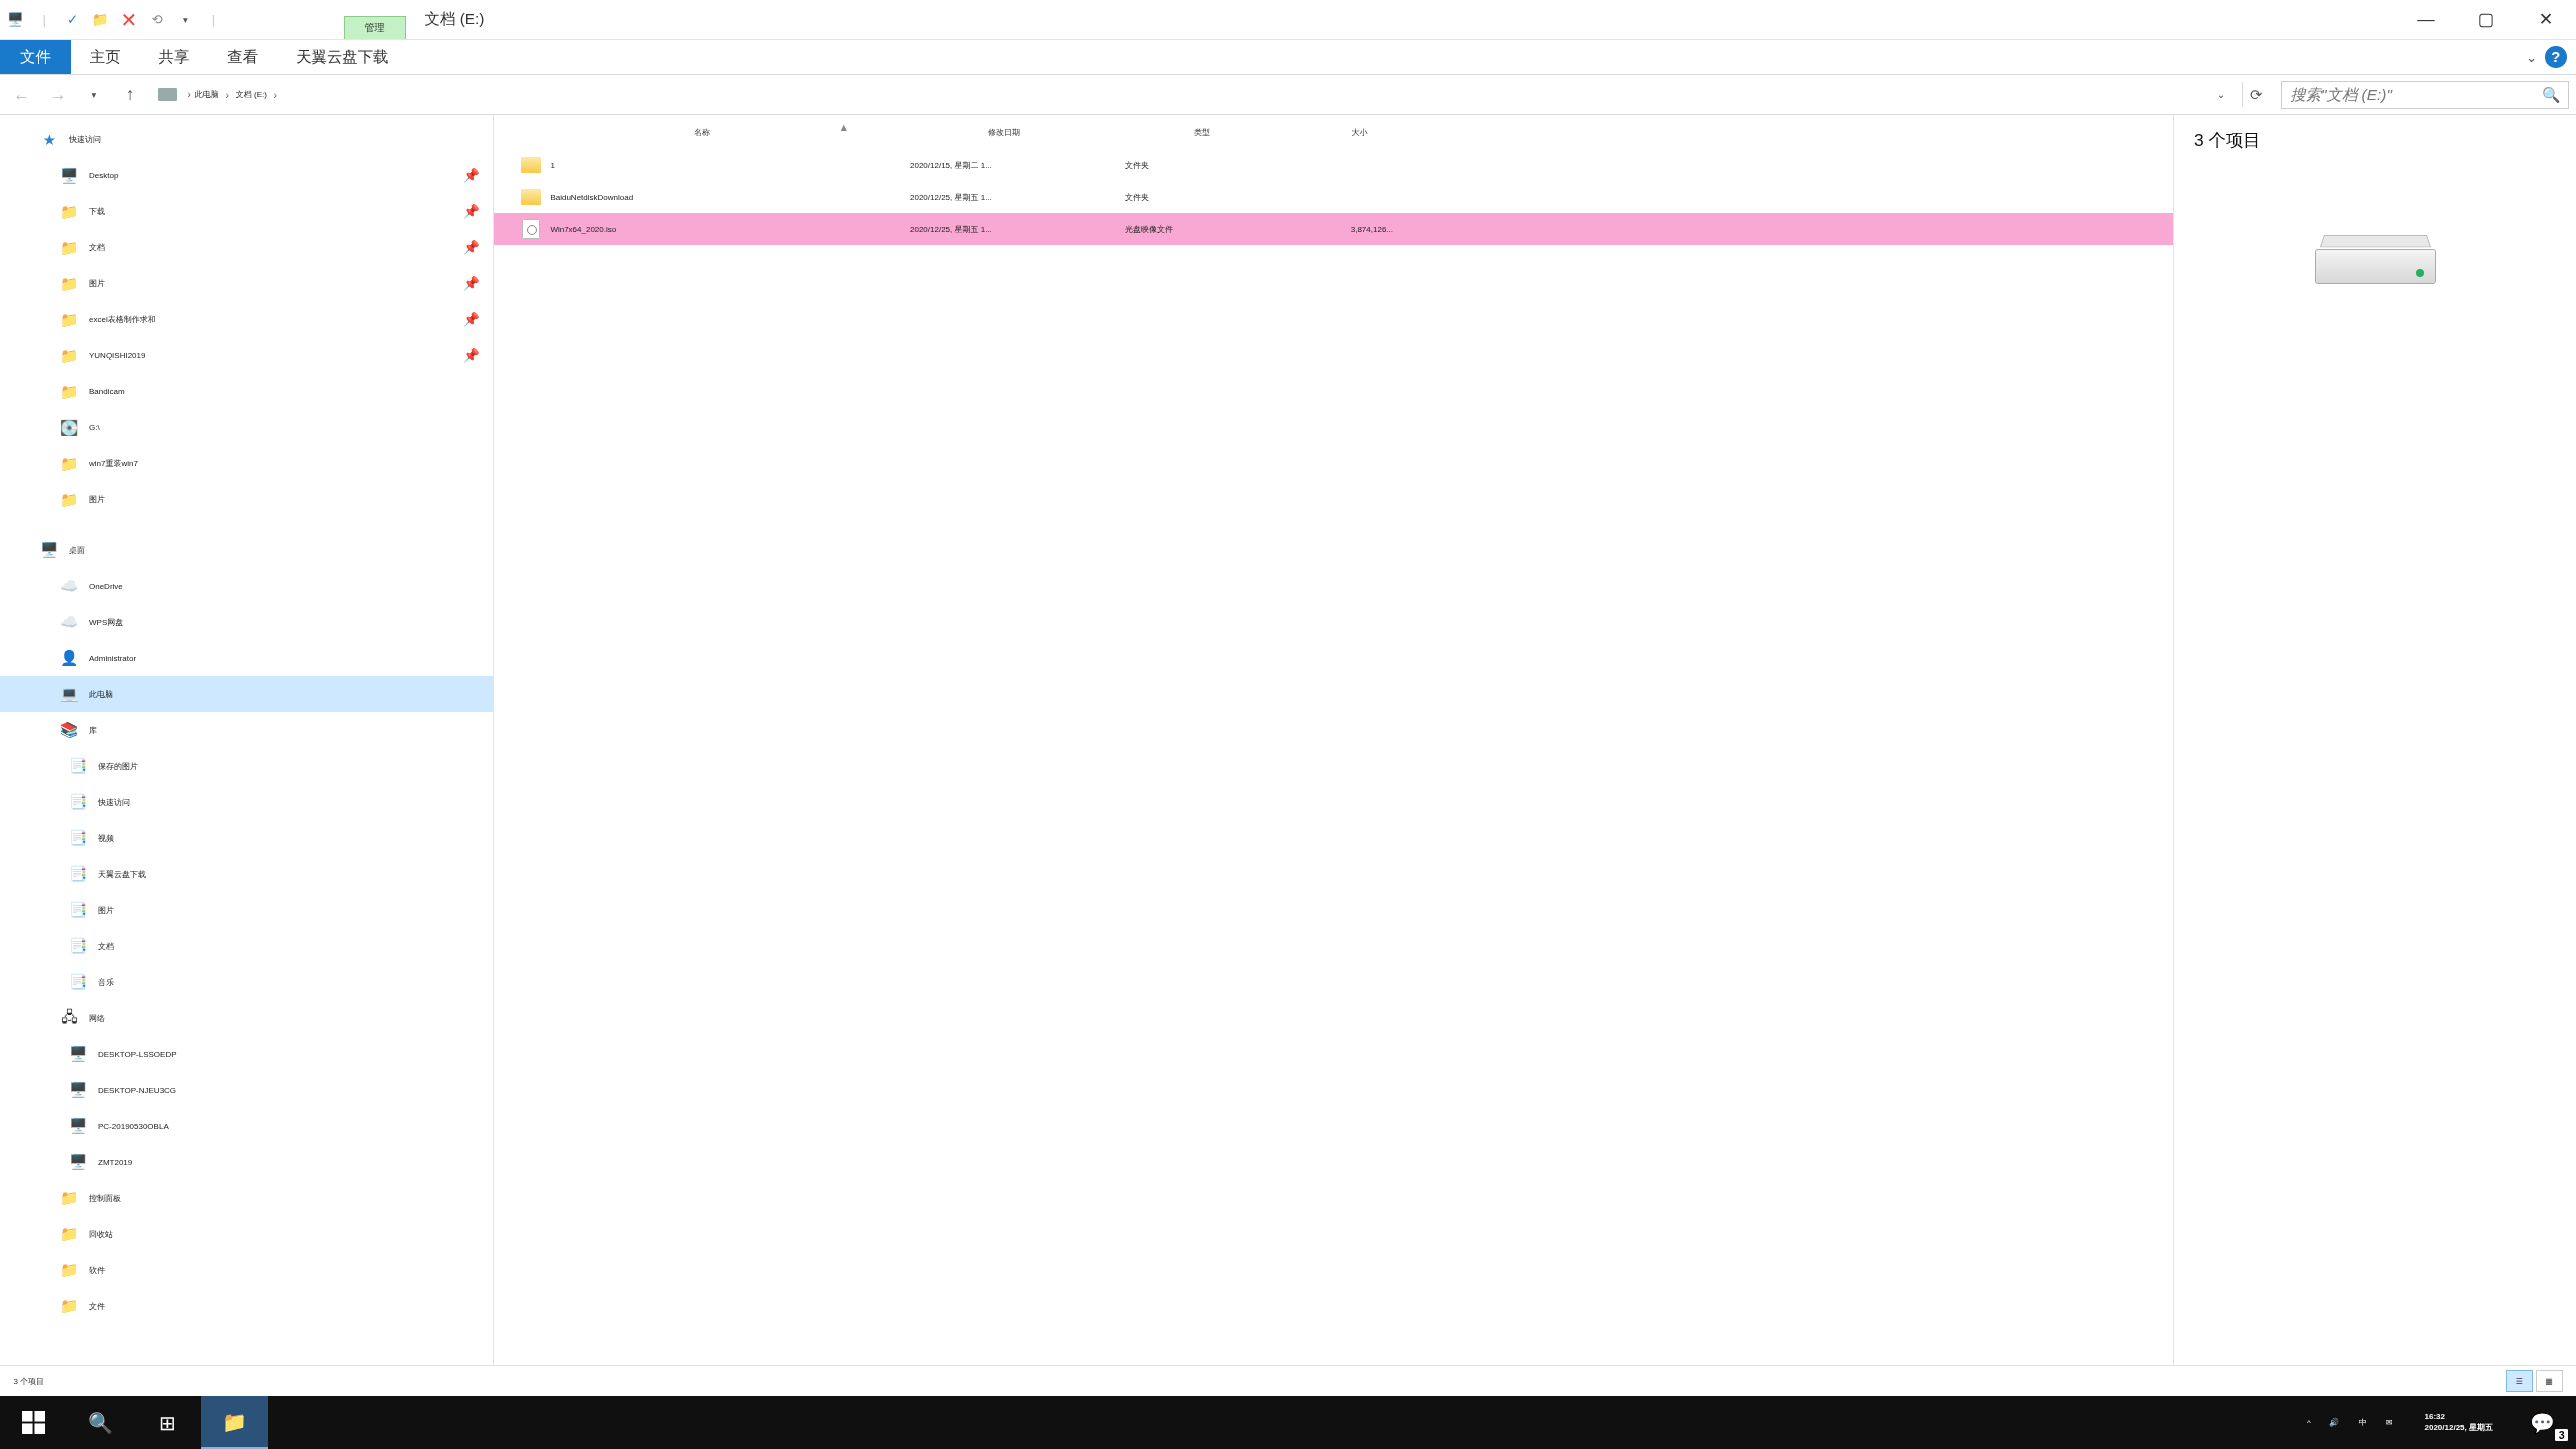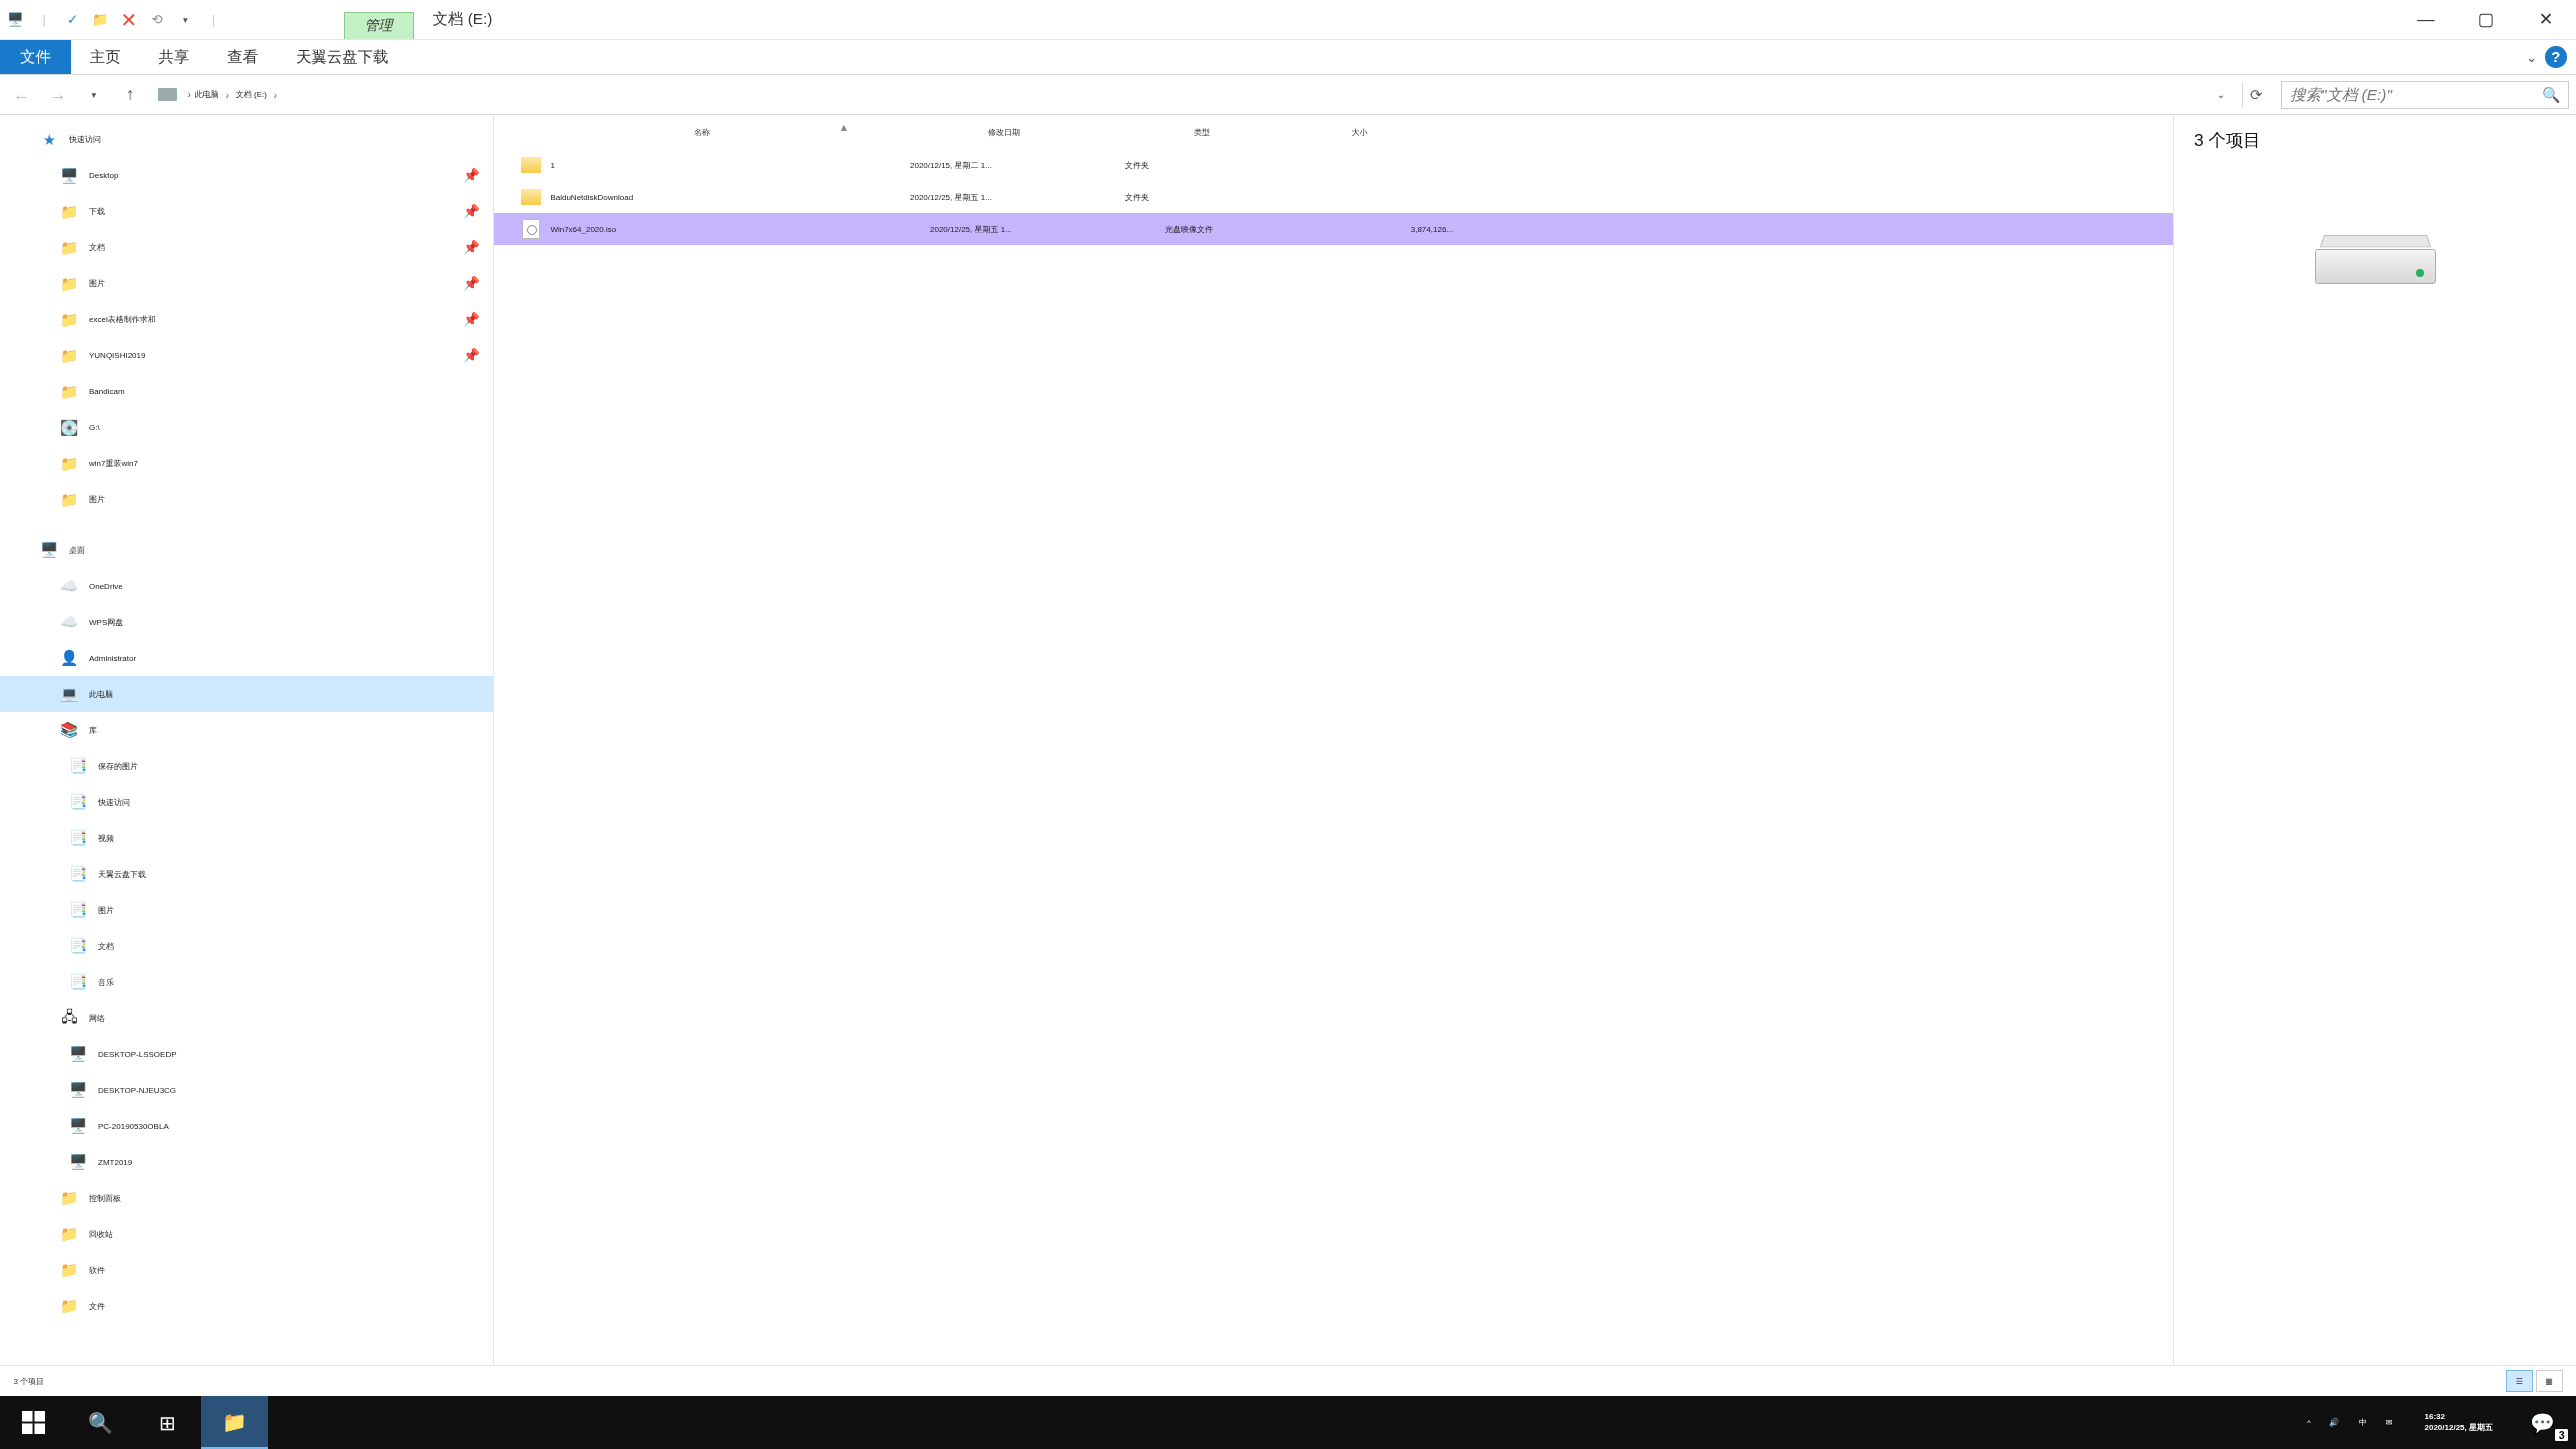--- a/index.html
+++ b/index.html
@@ -4,21 +4,21 @@
 <style>
 * { margin:0; padding:0; box-sizing:border-box; font-family:"Microsoft YaHei","Segoe UI",sans-serif; font-size:8px; user-select:none; }
 html,body { width:2576px; height:1449px; background:#fff; overflow:hidden; }
 .window { width:2576px; height:1396px; display:flex; flex-direction:column; background:#fff; }
 
 
 .titlebar { height:40px; display:flex; align-items:stretch; border-bottom:0.7px solid #e5e5e5; }
 .qat { display:flex; align-items:center; padding:0 5.4px; gap:6.7px; }
 .qat .icon { width:21.5px; height:21.5px; display:flex; align-items:center; justify-content:center; font-size:13.4px; }
 .title-tabs { display:flex; align-items:flex-end; margin-left:114px; }
-.tab-ctx { background:#c4f0c5; color:#333; padding:4px 20px; font-size:14px; border:0.7px solid #89c98a; border-bottom:none;font-style:italic; }
+.tab-ctx { background:#c4f0c5; color:#333; padding:4px 20px; font-size:10px; border:0.7px solid #89c98a; border-bottom:none; }
 .title-text { align-self:center; margin-left:19px; font-size:15.4px; color:#333; }
 .wincontrols { margin-left:auto; display:flex; }
 .wincontrols div { width:60px; display:flex; align-items:center; justify-content:center; font-size:17.4px; color:#333; }
 
 
 .ribbon { height:35px; display:flex; align-items:stretch; border-bottom:0.7px solid #d9d9d9; }
 .ribbon-file { background:#1979ca; color:#fff; padding:0 20px; display:flex; align-items:center; font-size:15.4px; }
 .ribbon-tab { padding:0 19px; display:flex; align-items:center; font-size:15.4px; color:#333; }
 .ribbon-right { margin-left:auto; display:flex; align-items:center; gap:8px; padding-right:9.4px; }
 .help-badge { width:21.5px; height:21.5px; border-radius:50%; background:#1979ca; color:#fff; display:flex; align-items:center; justify-content:center; font-weight:bold; font-size:14.8px; }
@@ -57,21 +57,21 @@
 .filelist { flex:1; border-left:0.7px solid #e5e5e5; border-right:0.7px solid #e5e5e5; display:flex; flex-direction:column; }
 .cols { display:flex; height:34px; align-items:center; font-size:14.8px; color:#333;text-align:center; }
 .col { padding-left:27px; }
 .col-name { width:389px; position:relative; }
 .col-name .sort { position:absolute; right:34px; top:-5.4px; color:#888; font-size:10.7px; }
 .col-date { width:215px; }
 .col-type { width:181px; }
 .col-size { width:134px;font-family:Liberation Mono, monospace; }
 .rows { flex:1; }
 .row { display:flex; height:32px; align-items:center; font-size:15.4px; color:#222; }
-.row.selected { background:#c4b5fd;gap:20px; }
+.row.selected { background:#f9a8d4; }
 .rc { padding-left:27px; overflow:hidden; white-space:nowrap; text-overflow:ellipsis; }
 .rc.name { width:389px; display:flex; align-items:center; }
 .rc.date { width:215px; }
 .rc.type { width:181px; }
 .rc.size { width:134px; text-align:right; padding-right:20px; }
 .file-icon { width:20px; height:20px; margin-right:9.4px; display:flex; align-items:center; justify-content:center; }
 .iso-icon { width:17.4px; height:20px; background:#fff; border:0.7px solid #bbb; border-radius:1.3px; position:relative; }
 .iso-icon::after { content:""; position:absolute; width:8px; height:8px; border:1.3px solid #888; border-radius:50%; top:4.7px; left:3.4px; }
 
 

